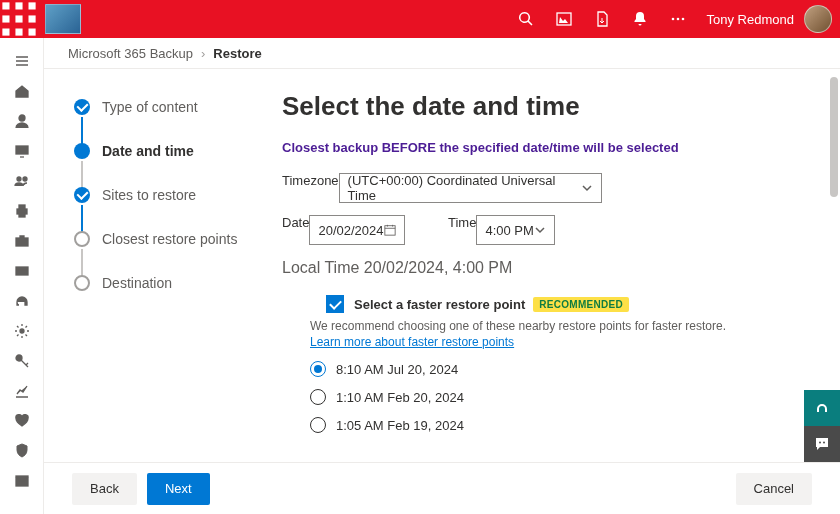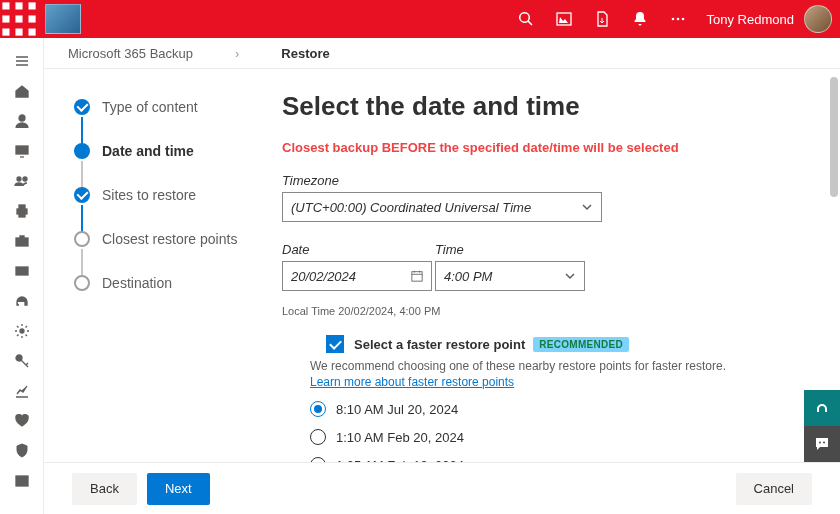--- a/index.html
+++ b/index.html
@@ -12,53 +12,53 @@
 .header-spacer { flex: 1; }
 .hicon { width: 38px; height: 38px; display: flex; align-items: center; justify-content: center; cursor: pointer; }
 .hicon svg { fill: #fff; width: 16px; height: 16px; }
 .username { padding: 0 10px; font-size: 13px; }
 .avatar { width: 28px; height: 28px; border-radius: 50%; background: linear-gradient(135deg,#c0a080,#705030); margin-right: 8px; border:1px solid rgba(255,255,255,.5);}
 .layout { display: flex; height: calc(514px - 38px); }
 .rail { width: 44px; border-right: 1px solid #edebe9; display: flex; flex-direction: column; align-items: center; padding-top: 8px; }
 .rail-btn { width: 44px; height: 30px; display: flex; align-items: center; justify-content: center; cursor: pointer; }
 .rail-btn svg { width: 16px; height: 16px; fill: #605e5c; stroke:#605e5c; }
 .main { flex: 1; display: flex; flex-direction: column; position: relative; }
-.breadcrumb { height: 30px; display: flex; align-items: center; padding: 0 24px; font-size: 13px; color: #605e5c; gap: 34px; }
+.breadcrumb { height: 30px; display: flex; align-items: center; padding: 0 24px; font-size: 13px; color: #605e5c; }
 .breadcrumb .cur { color: #323130; font-weight:600;}
 .breadcrumb .chev { margin: 0 8px; color: #a19f9d; }
 .content { flex: 1; display: flex; border-top: 1px solid #edebe9; position: relative; overflow:hidden;}
 .steps { width: 210px; padding: 30px 10px 10px 30px; }
 .step { display: flex; align-items: center; margin-bottom: 28px; position: relative; }
 .step:not(:last-child)::after { content:''; position:absolute; left:7px; top:18px; width:2px; height:30px; background:#c8c6c4;}
 .step.done:not(:last-child)::after { background:#0078d4;}
 .step .dot { width: 16px; height: 16px; border-radius: 50%; margin-right: 12px; flex-shrink:0; }
 .step.done .dot { background:#0078d4; display:flex; align-items:center; justify-content:center;}
 .step.done .dot::after{content:'';width:5px;height:8px;border:solid #fff;border-width:0 2px 2px 0;transform:rotate(45deg);margin-top:-2px;}
 .step.active .dot { background:#0078d4; box-shadow:0 0 0 0px #fff;}
 .step.future .dot { border:2px solid #a19f9d; background:#fff;}
 .step .lbl { font-size:14px; color:#605e5c;}
 .step.active .lbl { font-weight:700; color:#323130;}
 .panel { flex:1; padding: 22px 28px 0 28px; overflow-y:auto; position:relative;}
 .panel h1 { font-size:26px; font-weight:700; margin-bottom:18px;}
-.subtitle { font-size:13px; font-weight:600; color:#ef4444; margin-bottom:18px;}
+.subtitle { font-size:13px; font-weight:600; color:#4c1d95; margin-bottom:18px;}
 .flabel { font-size:13px; color:#323130; margin-bottom:4px; display:block;}
 .field { border:1px solid #8a8886; height:30px; display:flex; align-items:center; padding:0 8px; font-size:13px; background:#fff; cursor:pointer;}
 .field .txt { flex:1;}
 .field svg { width:12px; height:12px; fill:#605e5c;}
-.row { display:flex; gap:3px; margin-top:20px;}
-.col { display:flex; flex-direction:column;font-style:italic;}
+.row { display:flex; gap:16px; margin-top:12px;}
+.col { display:flex; flex-direction:row;}
 .tz { width:320px;}
 .datef { width:150px;}
 .timef { width:150px;}
-.localtime { font-size:11px; color:#605e5c; margin-top:14px;}
+.localtime { font-size:16px; color:#605e5c; margin-top:14px;}
 .checkbox-row { display:flex; align-items:center; margin-top:18px;padding-left:44px;}
 .checkbox { width:18px; height:18px; background:#0078d4; display:flex; align-items:center; justify-content:center; margin-right:10px; cursor:pointer;}
 .checkbox::after{content:'';width:5px;height:9px;border:solid #fff;border-width:0 2px 2px 0;transform:rotate(45deg);margin-top:-2px;}
 .cblabel { font-weight:600; font-size:13px;}
-.badge { background:#7dd3fc; color:#107c41; font-size:10px; font-weight:600; padding:2px 6px; margin-left:8px; border-radius:2px; letter-spacing:.3px;}
+.badge { background:#fde047; color:#107c41; font-size:10px; font-weight:600; padding:2px 6px; margin-left:8px; border-radius:2px; letter-spacing:.3px;}
 .recline { font-size:12px; color:#605e5c; margin-left:28px; margin-top:6px;}
 .link { color:#0078d4; font-size:12px; margin-left:28px; margin-top:2px; display:inline-block; text-decoration:underline; cursor:pointer;}
 .radios { margin-left:28px; margin-top:12px;}
 .radio { display:flex; align-items:center; margin-bottom:12px; cursor:pointer;}
 .radio .circ { width:16px; height:16px; border-radius:50%; border:1px solid #323130; margin-right:10px; display:flex; align-items:center; justify-content:center; flex-shrink:0;}
 .radio.sel .circ { border-color:#0078d4;}
 .radio.sel .circ::after { content:''; width:8px; height:8px; border-radius:50%; background:#0078d4;}
 .radio .rlbl { font-size:13px;}
 .footer { height:52px; border-top:1px solid #edebe9; display:flex; align-items:center; padding:0 28px; gap:10px; background:#fff;}
 .btn { height:32px; padding:0 18px; font-size:13px; border:none; cursor:pointer; border-radius:2px;}

